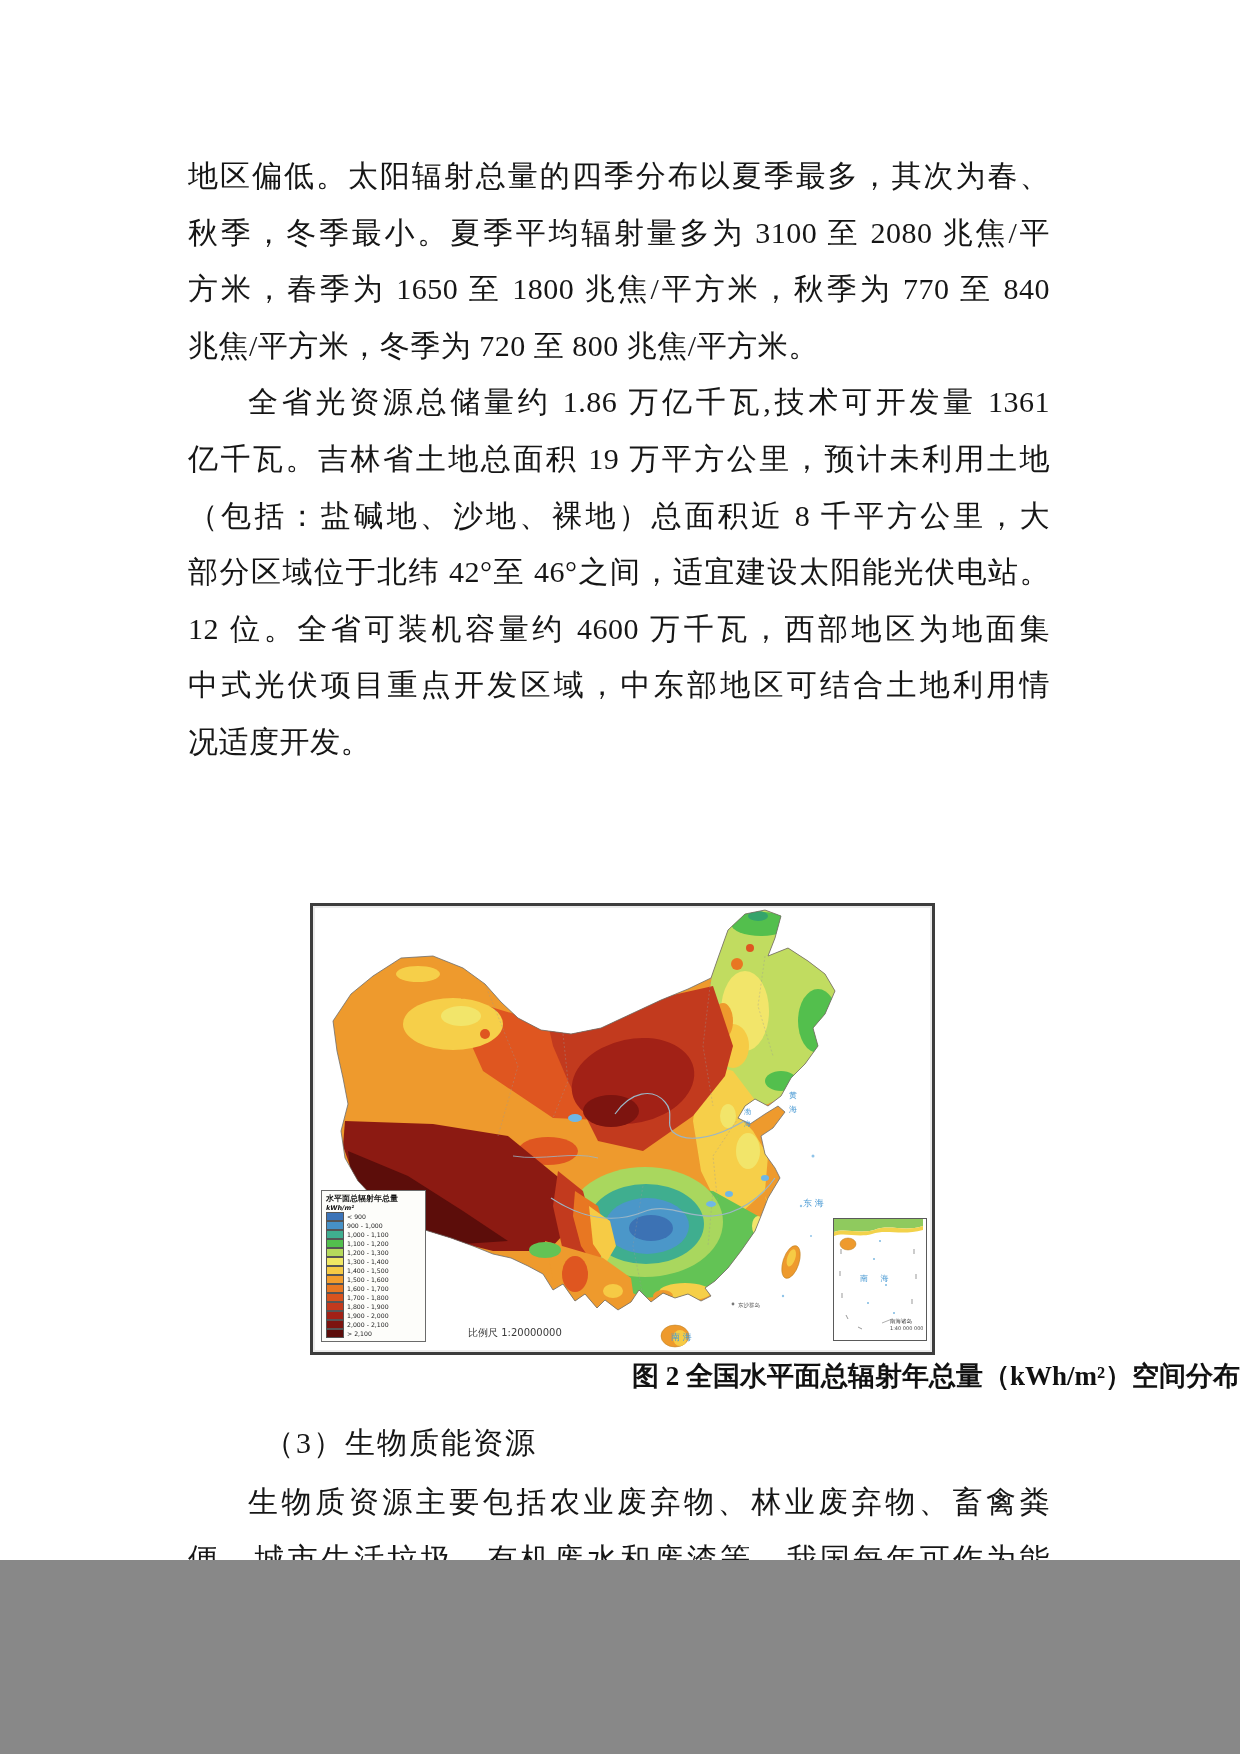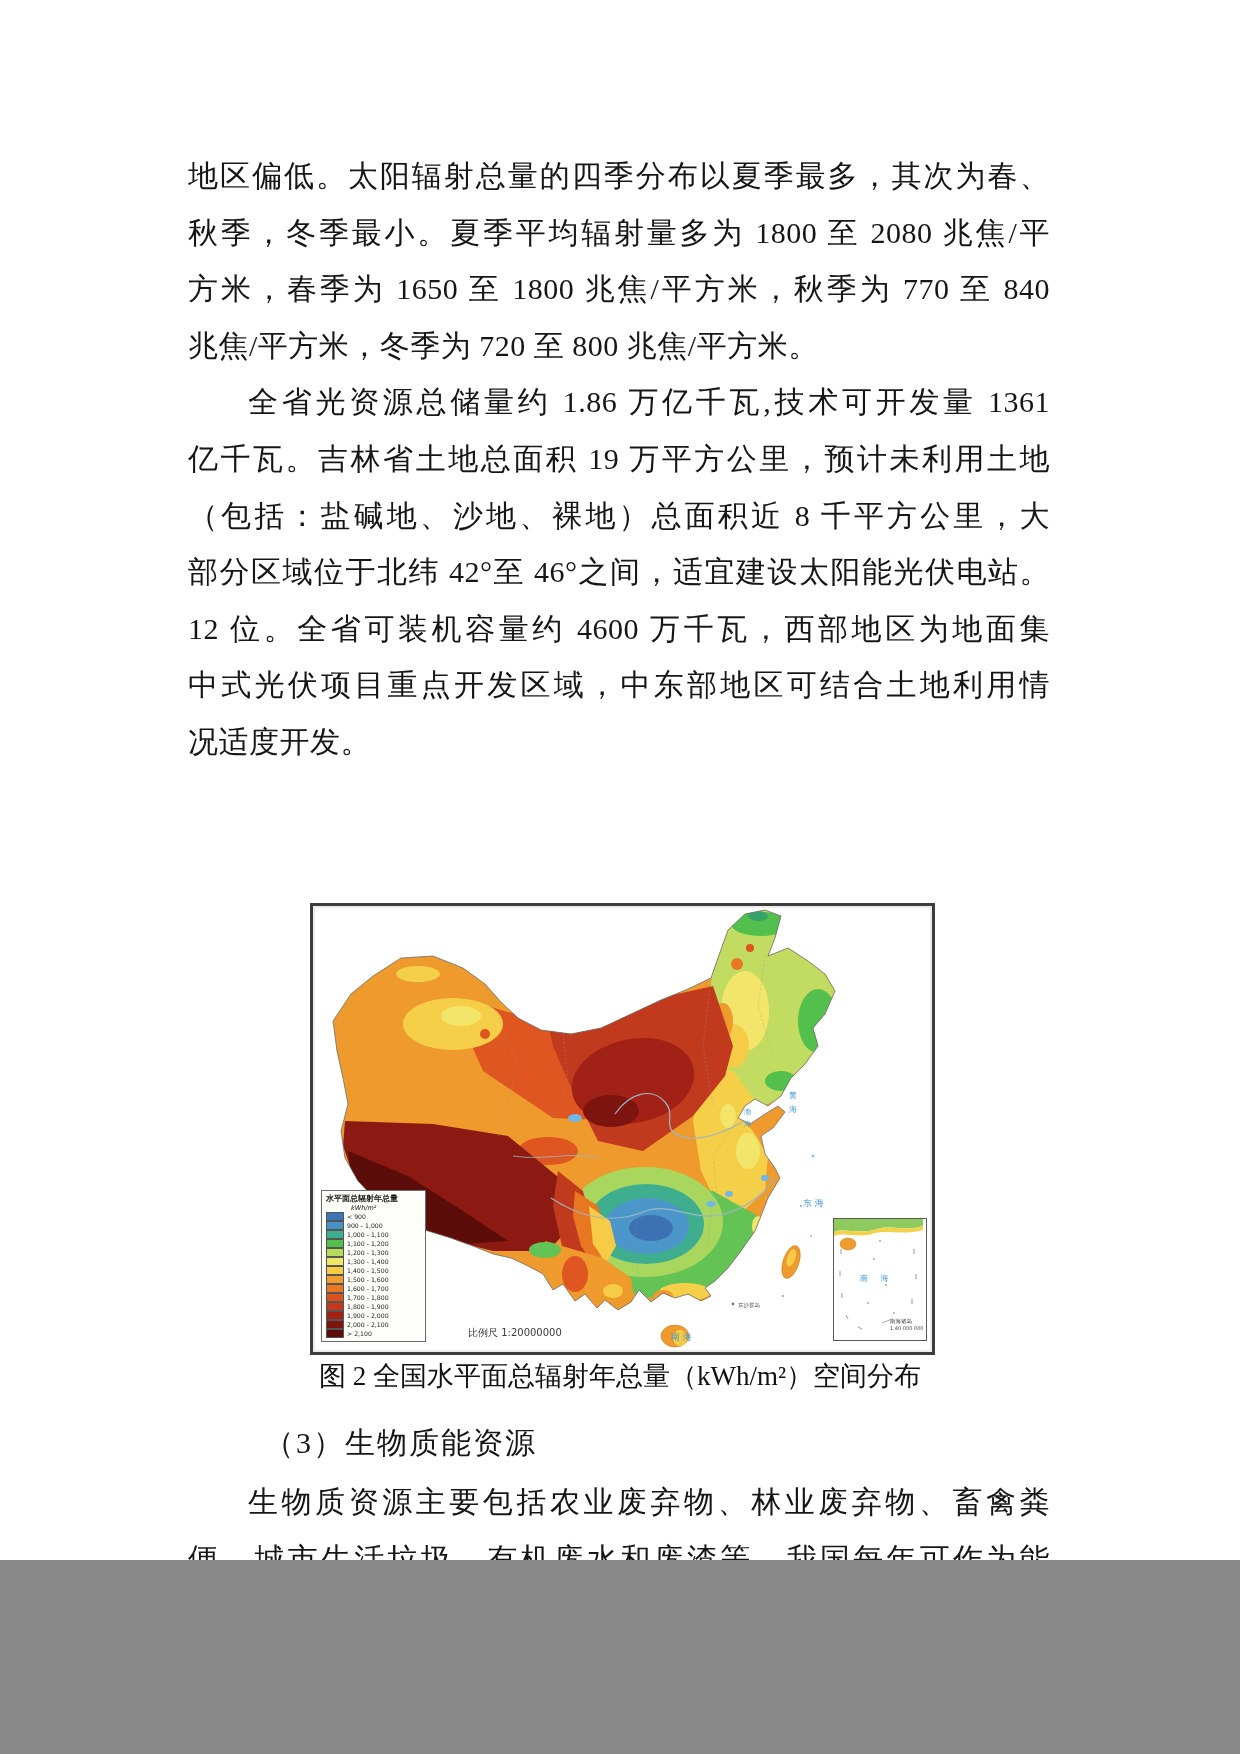--- a/index.html
+++ b/index.html
@@ -11,44 +11,44 @@
         white-space:nowrap;letter-spacing:0.5px;}
   .line.indent{padding-left:60px;}
   .line.flush{text-align-last:left;}
   
   .figure{position:absolute;left:310px;top:903px;width:619px;height:446px;background:#fff;
           border:3px solid #3d3d3d;box-shadow:inset 0 0 0 2px #ececec;}
   .figure svg{position:absolute;left:0;top:0;}
   .legend{position:absolute;left:8px;top:284px;width:84px;background:#fdfdfa;border:1.5px solid #6b6b6b;
           padding:3px 15px 3px 4px;font-family:"DejaVu Sans","Liberation Sans",sans-serif;}
   .legend-title{font-size:8px;font-weight:bold;color:#111;line-height:10px;white-space:nowrap;}
-  .legend-unit{font-size:6.5px;font-weight:normal;color:#111;line-height:8px;font-style:italic;margin-left:25px;}
+  .legend-unit{font-size:6.5px;font-weight:bold;color:#111;line-height:8px;font-style:italic;}
   .lrow{display:flex;align-items:center;height:9px;}
   .sw{width:16px;height:6.5px;border:0.5px solid #555;flex:0 0 auto;}
   .lb{font-size:6.2px;color:#222;margin-left:3px;white-space:nowrap;transform-origin:left center;}
   .scale-label{position:absolute;left:155px;top:420px;font-size:10px;color:#3a3a3a;
                font-family:"DejaVu Sans","Liberation Sans",sans-serif;}
   .inset{position:absolute;left:520px;top:312px;width:92px;height:121px;background:#fff;
          border:1.5px solid #5a5a5a;}
   
-  .caption{position:absolute;left:0;top:1358px;width:100%;text-align:center;font-size:27px;
-           font-weight:normal;line-height:36px;color:#111;}
+  .caption{position:absolute;left:0;top:1358px;width:100%;text-align:right;font-size:27px;
+           font-weight:bold;line-height:36px;color:#111;}
   .heading{position:absolute;left:188px;top:1415px;width:862px;height:56.6px;line-height:56.6px;
            font-size:30px;padding-left:76px;box-sizing:border-box;letter-spacing:2px;}
   .pagenum{position:absolute;left:0;top:1590px;width:100%;text-align:center;font-size:22px;color:#222;}
   .maplabel{font-family:"DejaVu Sans","Liberation Sans",sans-serif;}
 </style>
 </head>
 <body>
 
 <div class="page">
 
   <div class="textblock" id="body-lines" style="top:148px;">
       <div class="line">地区偏低。太阳辐射总量的四季分布以夏季最多，其次为春、</div>
-      <div class="line">秋季，冬季最小。夏季平均辐射量多为 1800 至 2080 兆焦/平</div>
+      <div class="line">秋季，冬季最小。夏季平均辐射量多为 3100 至 2080 兆焦/平</div>
       <div class="line">方米，春季为 1650 至 1800 兆焦/平方米，秋季为 770 至 840</div>
       <div class="line flush">兆焦/平方米，冬季为 720 至 800 兆焦/平方米。</div>
       <div class="line indent">全省光资源总储量约 1.86 万亿千瓦,技术可开发量 1361</div>
       <div class="line">亿千瓦。吉林省土地总面积 19 万平方公里，预计未利用土地</div>
       <div class="line">（包括：盐碱地、沙地、裸地）总面积近 8 千平方公里，大</div>
       <div class="line">部分区域位于北纬 42°至 46°之间，适宜建设太阳能光伏电站。</div>
       <div class="line">12 位。全省可装机容量约 4600 万千瓦，西部地区为地面集</div>
       <div class="line">中式光伏项目重点开发区域，中东部地区可结合土地利用情</div>
       <div class="line flush">况适度开发。</div>
     </div>

